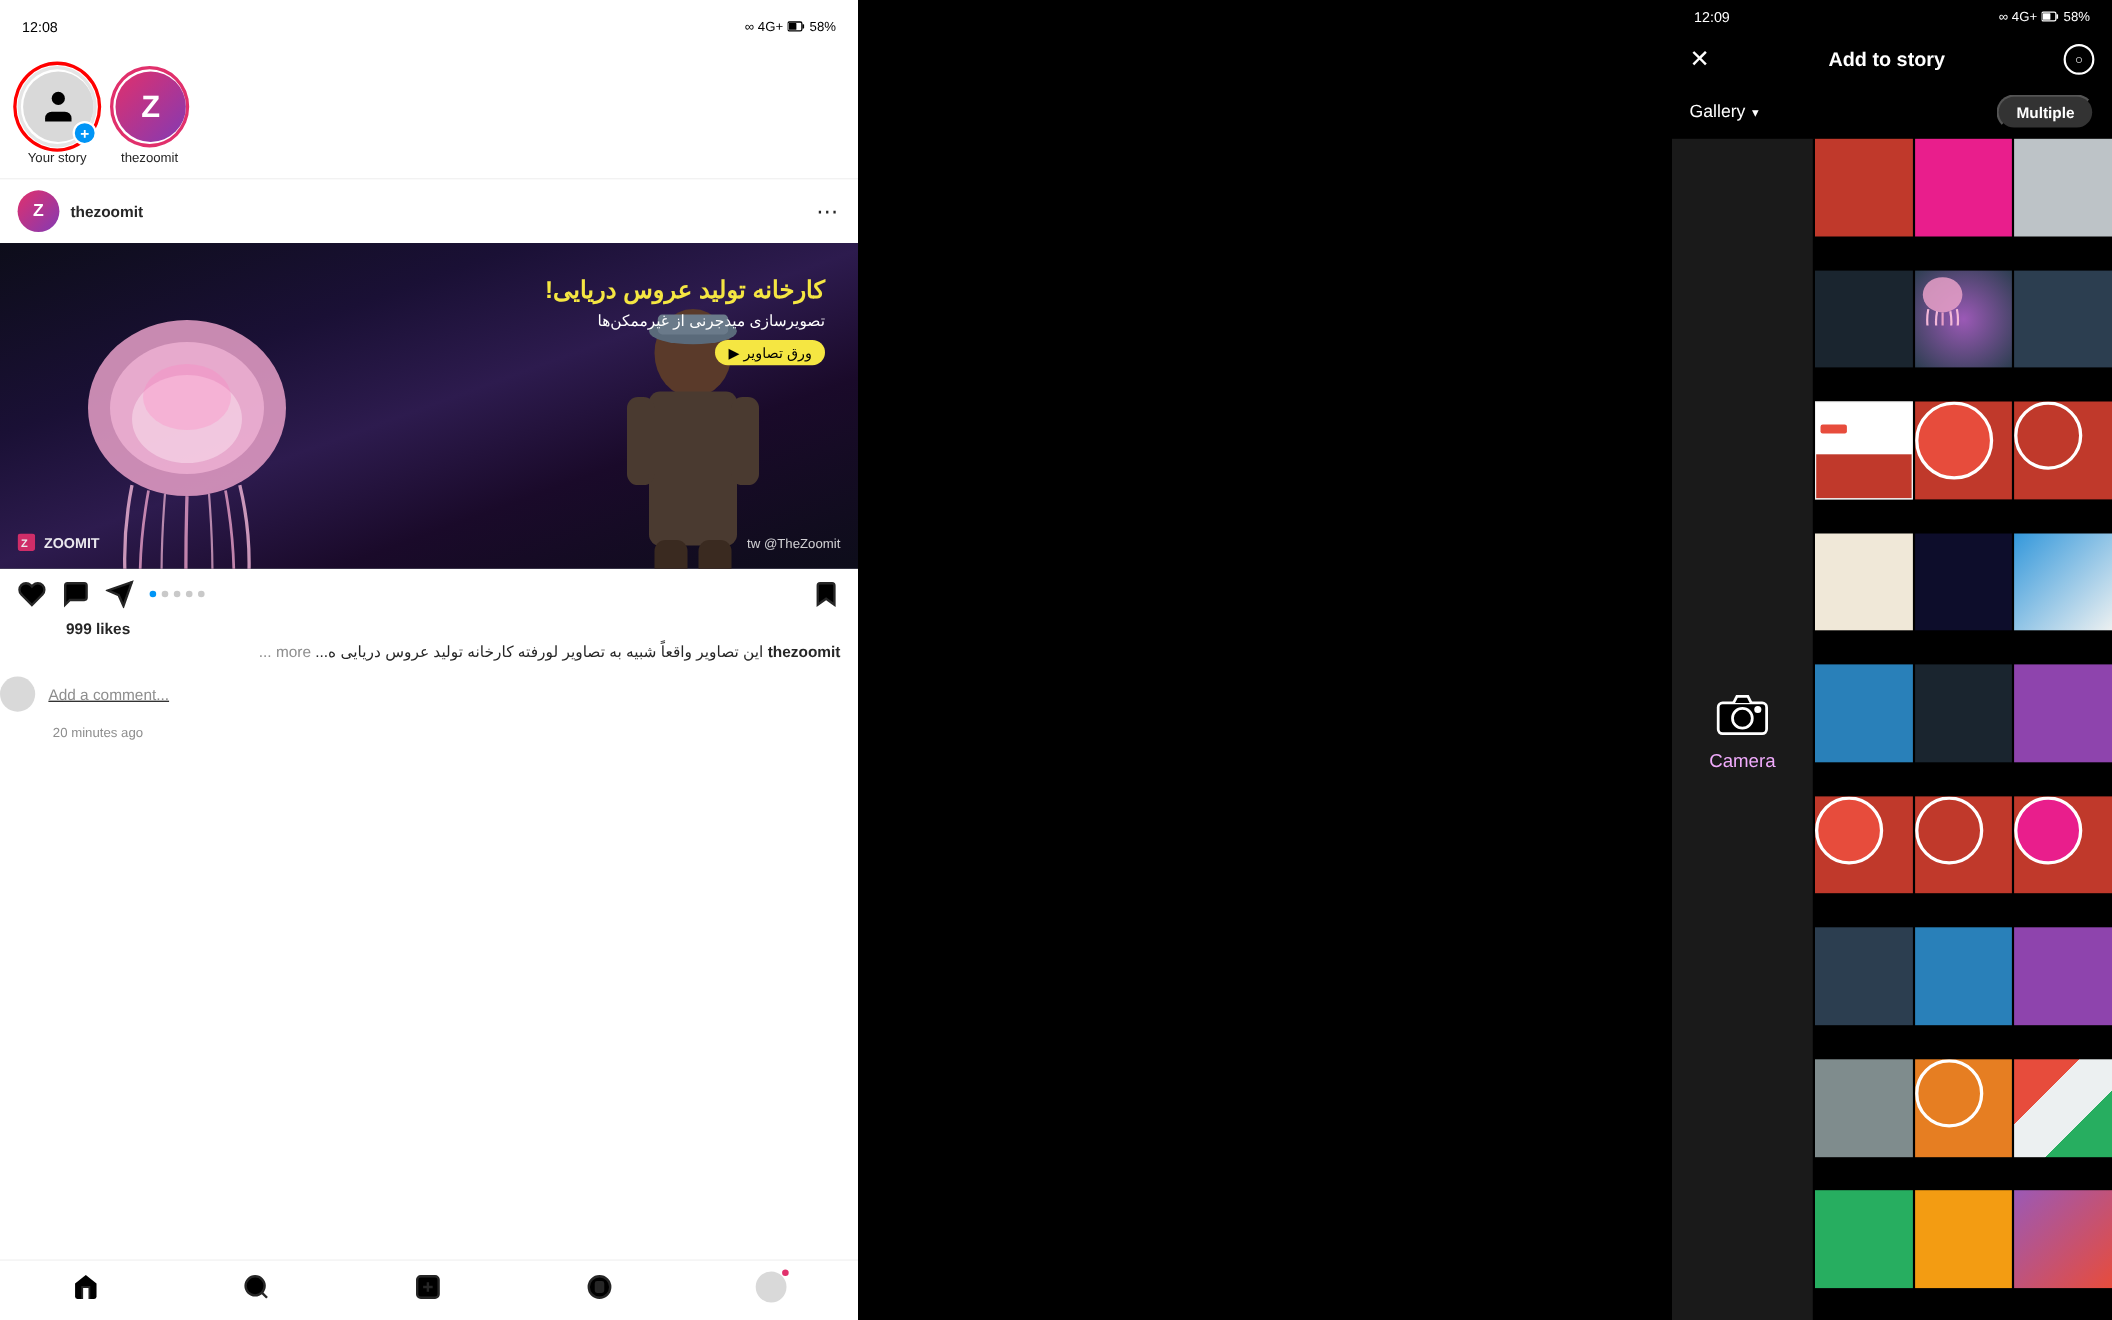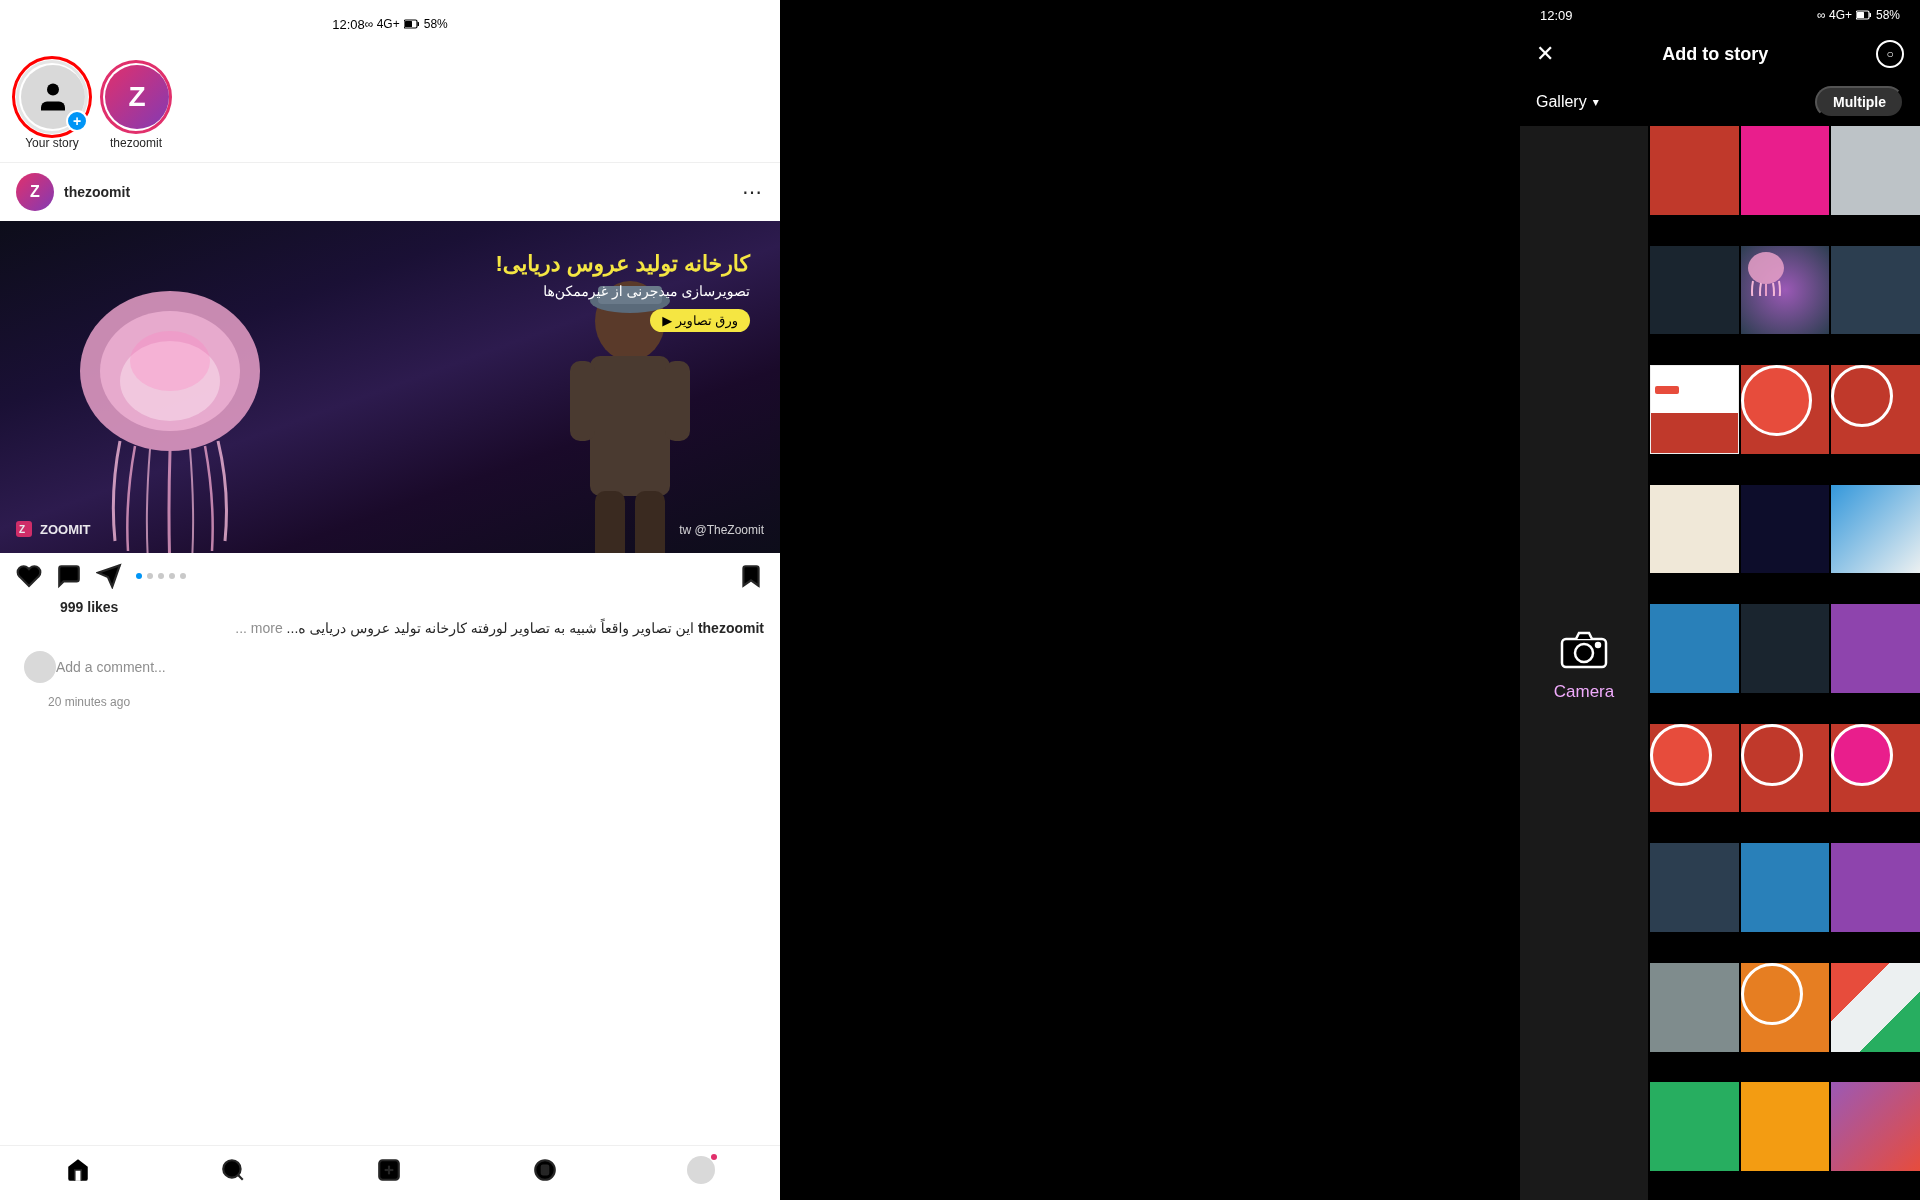--- a/index.html
+++ b/index.html
@@ -17,21 +17,21 @@
       width: 780px;
       height: 1200px;
       background: #fff;
       display: flex;
       flex-direction: column;
       position: relative;
     }
 
     .status-bar {
       display: flex;
-      justify-content: center;
+      justify-content: space-between;
       align-items: center;
       padding: 24px 20px;
       font-size: 13px;
       font-weight: 500;
       color: #000;
       height: 30px;
     }
 
     .status-bar-right {
       display: flex;
@@ -175,21 +175,21 @@
     }
 
     .post-more {
       font-size: 20px;
       color: #262626;
       letter-spacing: 2px;
     }
 
     .post-image {
       width: 100%;
-      height: 332px;
+      height: 296px;
       background: #1a1a2e;
       position: relative;
       display: flex;
       align-items: center;
       justify-content: center;
       overflow: hidden;
     }
 
     .post-image-jellyfish {
       width: 100%;
@@ -313,22 +313,23 @@
 
     .view-comments {
       padding: 4px 16px;
       font-size: 14px;
       color: #8e8e8e;
     }
 
     .add-comment {
       display: flex;
       align-items: center;
-      padding: 8px 24px;
-      gap: 0;
+      padding: 8px 0;
+      gap: 12px;
+      text-decoration: underline;
     }
 
     .comment-avatar {
       width: 32px;
       height: 32px;
       border-radius: 50%;
       background: #d9d9d9;
     }
 
     .comment-input-placeholder {

